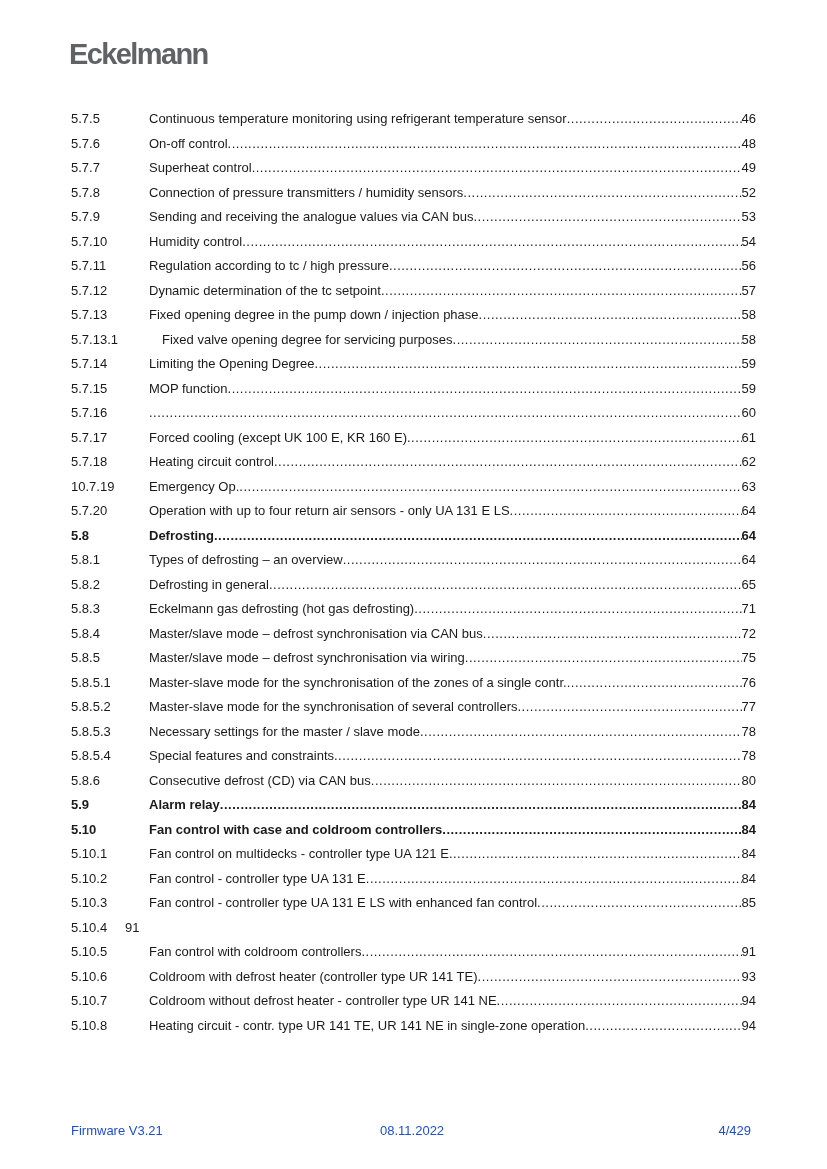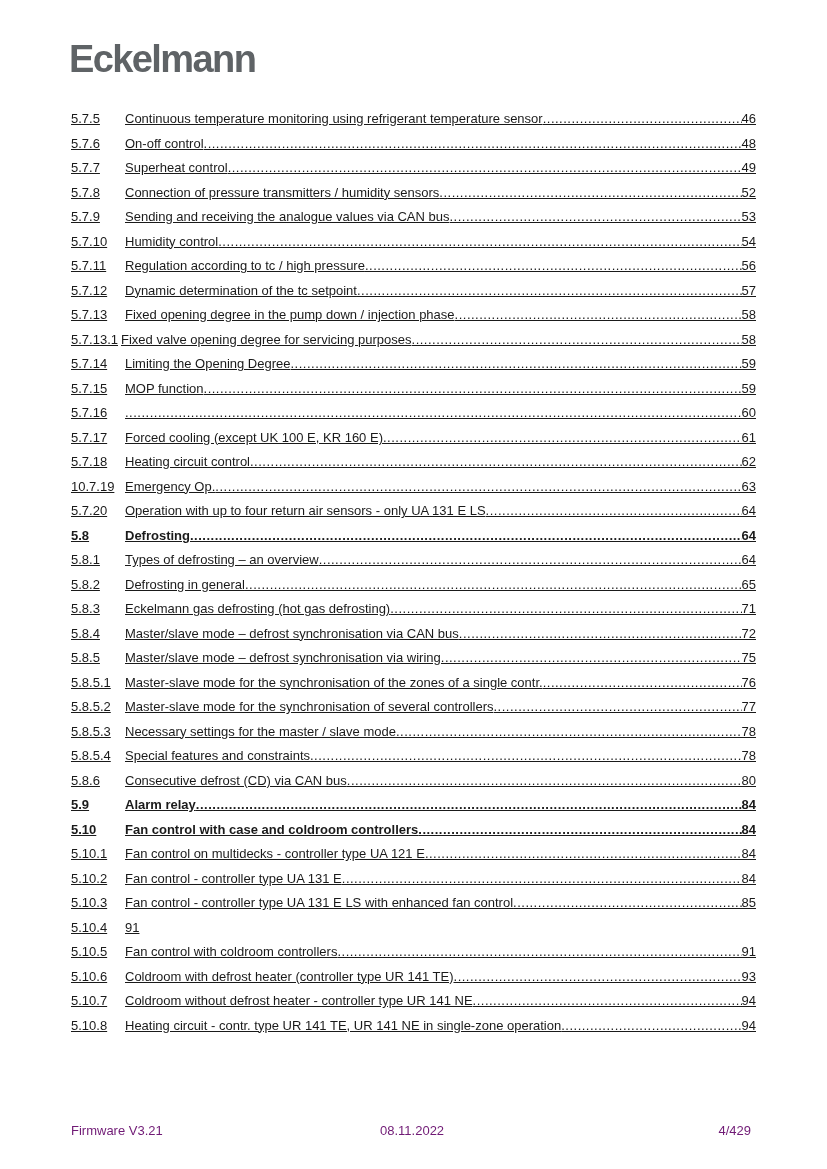--- a/index.html
+++ b/index.html
@@ -1,30 +1,30 @@
 <!DOCTYPE html>
 <html><head>
 <meta charset="utf-8">
 <style>
   html, body { margin: 0; padding: 0; background: #ffffff; }
   body { width: 827px; height: 1169px; position: relative; overflow: hidden;
          font-family: "Liberation Sans", sans-serif; color: #1a1a1a; }
   .logo { position: absolute; left: 69px; top: 40px; font-family: "Liberation Sans", sans-serif;
-          font-weight: bold; font-size: 38px; letter-spacing: -1.6px; color: #5f6366; line-height: 1; }
+          font-weight: bold; font-size: 29px; letter-spacing: -1.6px; color: #5f6366; line-height: 1; }
   .toc { position: absolute; left: 71px; top: 111px; width: 685px; }
-  .row { display: flex; align-items: baseline; height: 24.5px; font-size: 13px; line-height: 16px; white-space: nowrap; overflow: hidden; text-decoration: underline; }
+  .row { display: flex; align-items: baseline; height: 24.5px; font-size: 13px; line-height: 16px; white-space: nowrap; overflow: hidden; }
   .row.bold { font-weight: bold; }
   .num { width: 54px; flex: 0 0 54px; }
-  .title-wrap { flex: 1 1 auto; display: flex; align-items: baseline; overflow: hidden; min-width: 0; }
+  .title-wrap { flex: 1 1 auto; display: flex; align-items: baseline; overflow: hidden; min-width: 0; margin-left: 24px; }
   .title { flex: 0 0 auto; }
   .leader { flex: 1 1 auto; overflow: hidden; white-space: nowrap; letter-spacing: 0.5px; color: #1a1a1a; }
   .leader::after { content: "....................................................................................................................................................................................................................................................................................................................................................."; }
   .page { flex: 0 0 auto; text-align: right; }
-  .num.long { width: auto; flex: 0 0 auto; margin-right: 3px; }
-  .footer { position: absolute; top: 1123px; font-size: 13px; color: #701a75; }
+  .num.long { width: auto; flex: 0 0 auto; margin-right: 20px; }
+  .footer { position: absolute; top: 1123px; font-size: 13px; color: #1d4ed8; }
   .f-left { left: 71px; }
   .f-center { left: 380px; }
   .f-right { right: 76px; }
 </style>
 </head>
 <body>
 
 <div class="logo">Eckelmann</div>
 
 <div class="toc" id="toc">

